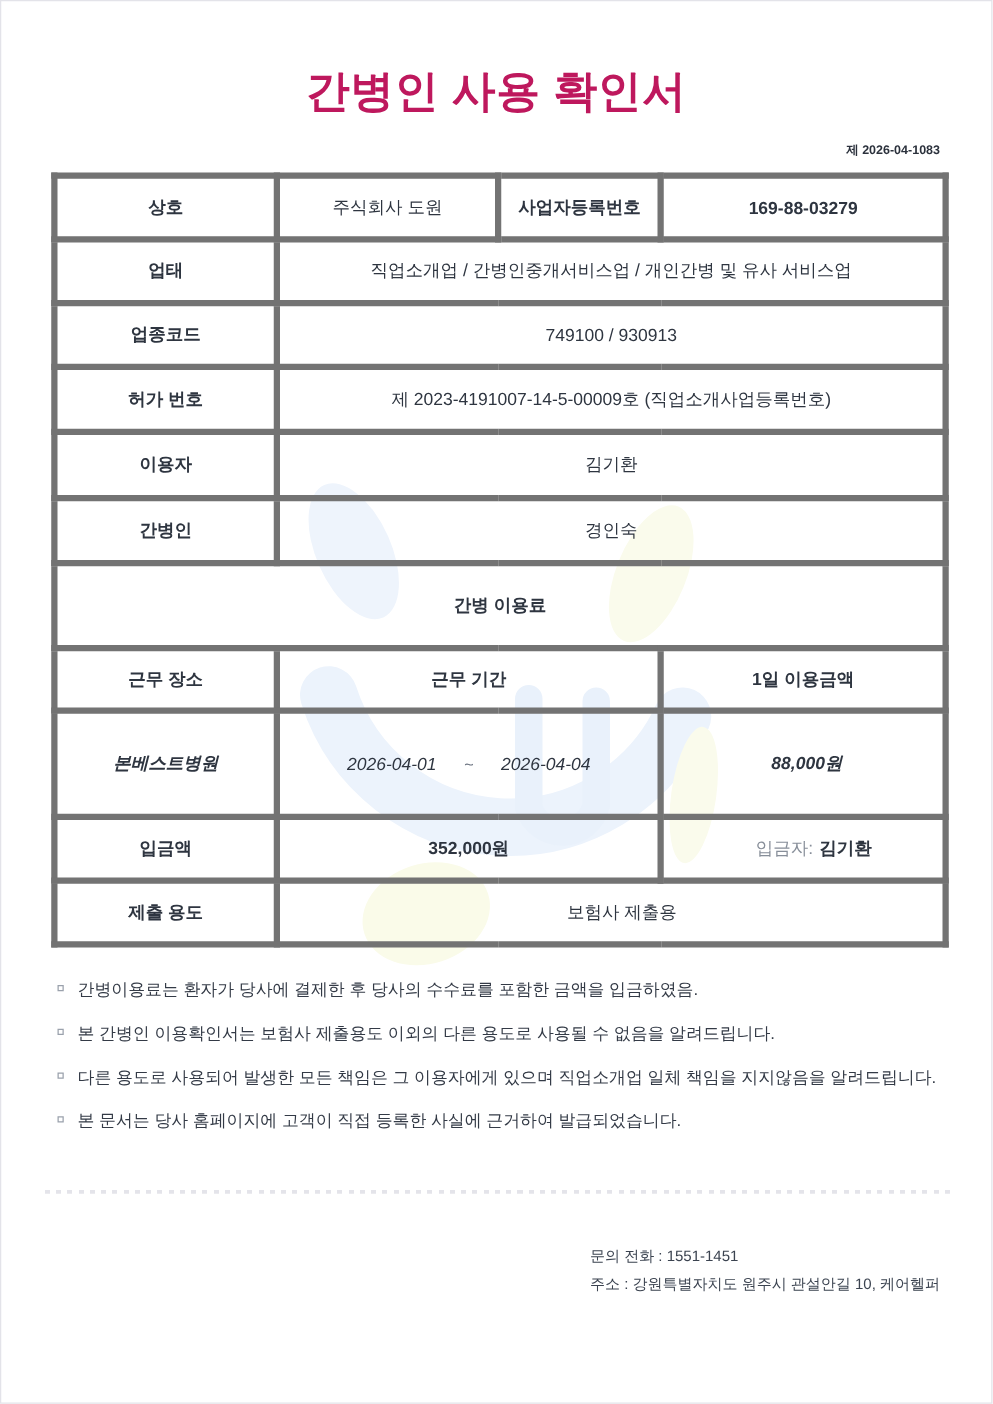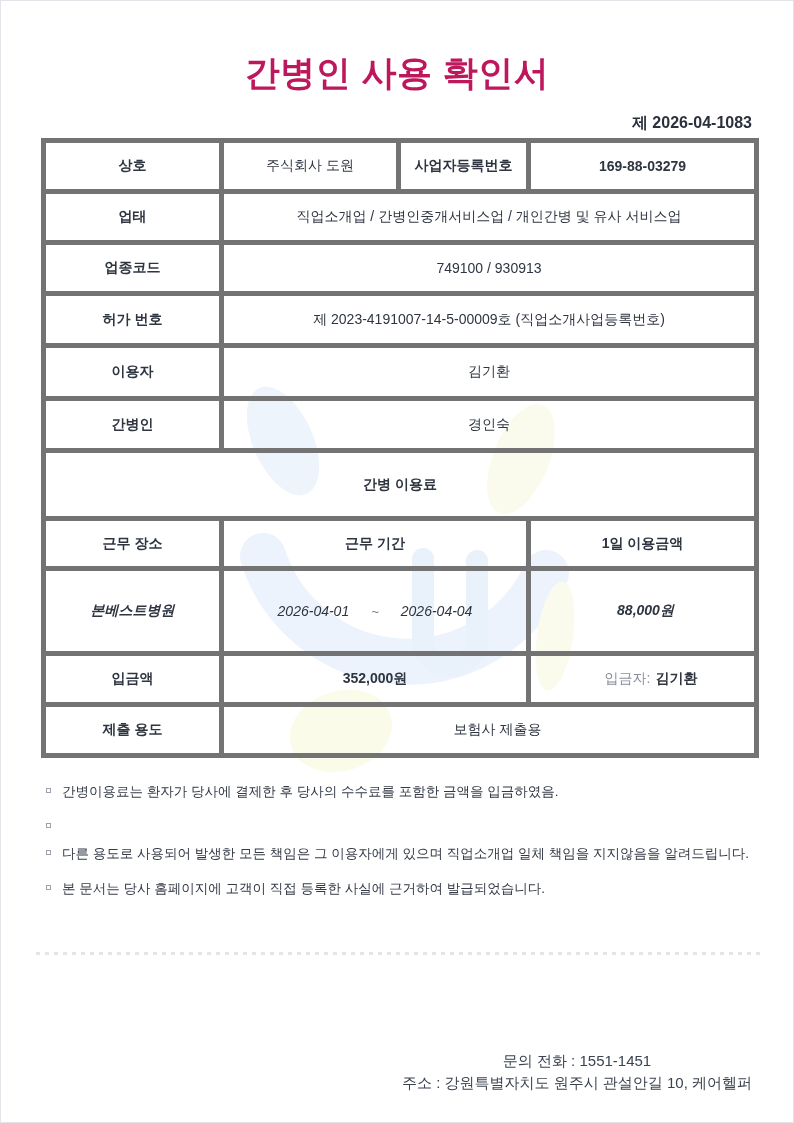--- a/index.html
+++ b/index.html
@@ -26,21 +26,21 @@
   .content { position: absolute; inset: 0; z-index: 1; }
 
   .doc-title {
     position: absolute; top: 49px; left: 0; width: 100%;
     text-align: center;
     font-size: 35px; font-weight: 700;
     color: #be185d; letter-spacing: 0.5px;
   }
   .doc-no {
     position: absolute; top: 112px; right: 41px;
-    font-size: 16px; font-weight: 700; color: #2b313c;
+    font-size: 10px; font-weight: 700; color: #2b313c;
   }
 
   table.main {
     position: absolute; left: 40px; top: 137px;
     width: 713px;
     border-collapse: collapse;
     table-layout: fixed;
     background: transparent;
   }
   table.main td {
@@ -83,23 +83,22 @@
 
   
   .dotted-divider {
     position: absolute; left: 35px; top: 951px; width: 724px; height: 3px;
     background: repeating-linear-gradient(90deg,
       #e4e4ea 0px, #e4e4ea 4px, transparent 4px, transparent 9px);
   }
 
   
   .footer-contact {
-    position: absolute; top: 1049px; right: 41px;
-    text-align: center;
-    font-size: 15px; line-height: 22px;
+    position: absolute; top: 993px; right: 41px;
+    font-size: 12px; line-height: 22px;
     color: #3b4350;
   }
 </style>
 </head>
 <body>
 
 <div class="page">
 
   <svg class="watermark" viewBox="0 0 380 410" xmlns="http://www.w3.org/2000/svg">
     <ellipse cx="72" cy="60" rx="30" ry="58" transform="rotate(-24 72 60)" fill="#eef4fc"></ellipse>
@@ -178,20 +177,21 @@
       </tbody>
     </table>
 
     <div class="notes">
       <div class="note">
         <span class="bullet"></span>
         <span>간병이용료는 환자가 당사에 결제한 후 당사의 수수료를 포함한 금액을 입금하였음.</span>
       </div>
       <div class="note">
         <span class="bullet"></span>
+        <span>본 간병인 이용확인서는 보험사 제출용도 이외의 다른 용도로 사용될 수 없음을 알려드립니다.</span>
       </div>
       <div class="note">
         <span class="bullet"></span>
         <span>다른 용도로 사용되어 발생한 모든 책임은 그 이용자에게 있으며 직업소개업 일체 책임을 지지않음을 알려드립니다.</span>
       </div>
       <div class="note">
         <span class="bullet"></span>
         <span>본 문서는 당사 홈페이지에 고객이 직접 등록한 사실에 근거하여 발급되었습니다.</span>
       </div>
     </div>

